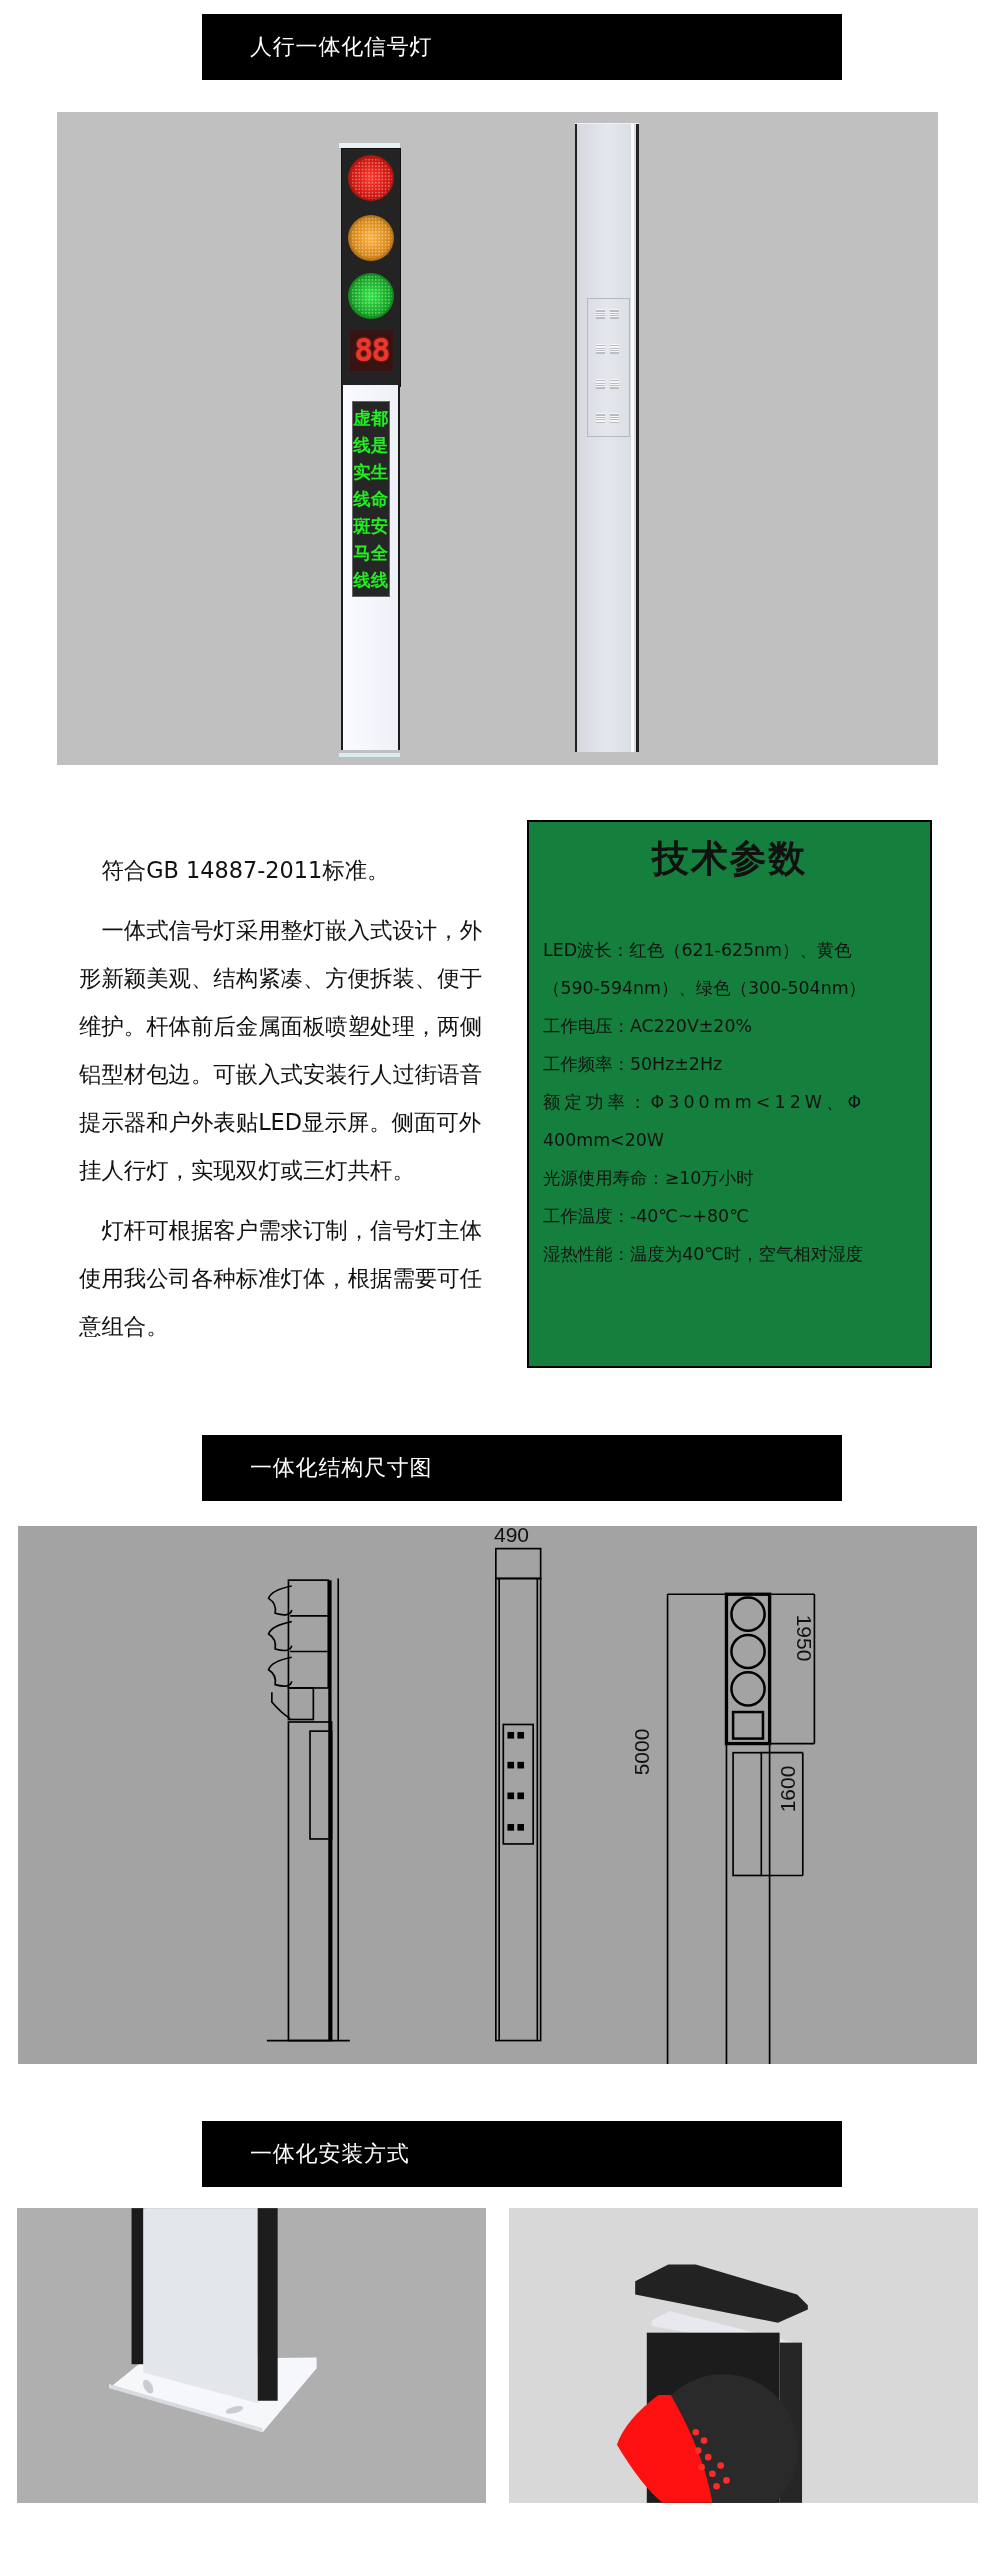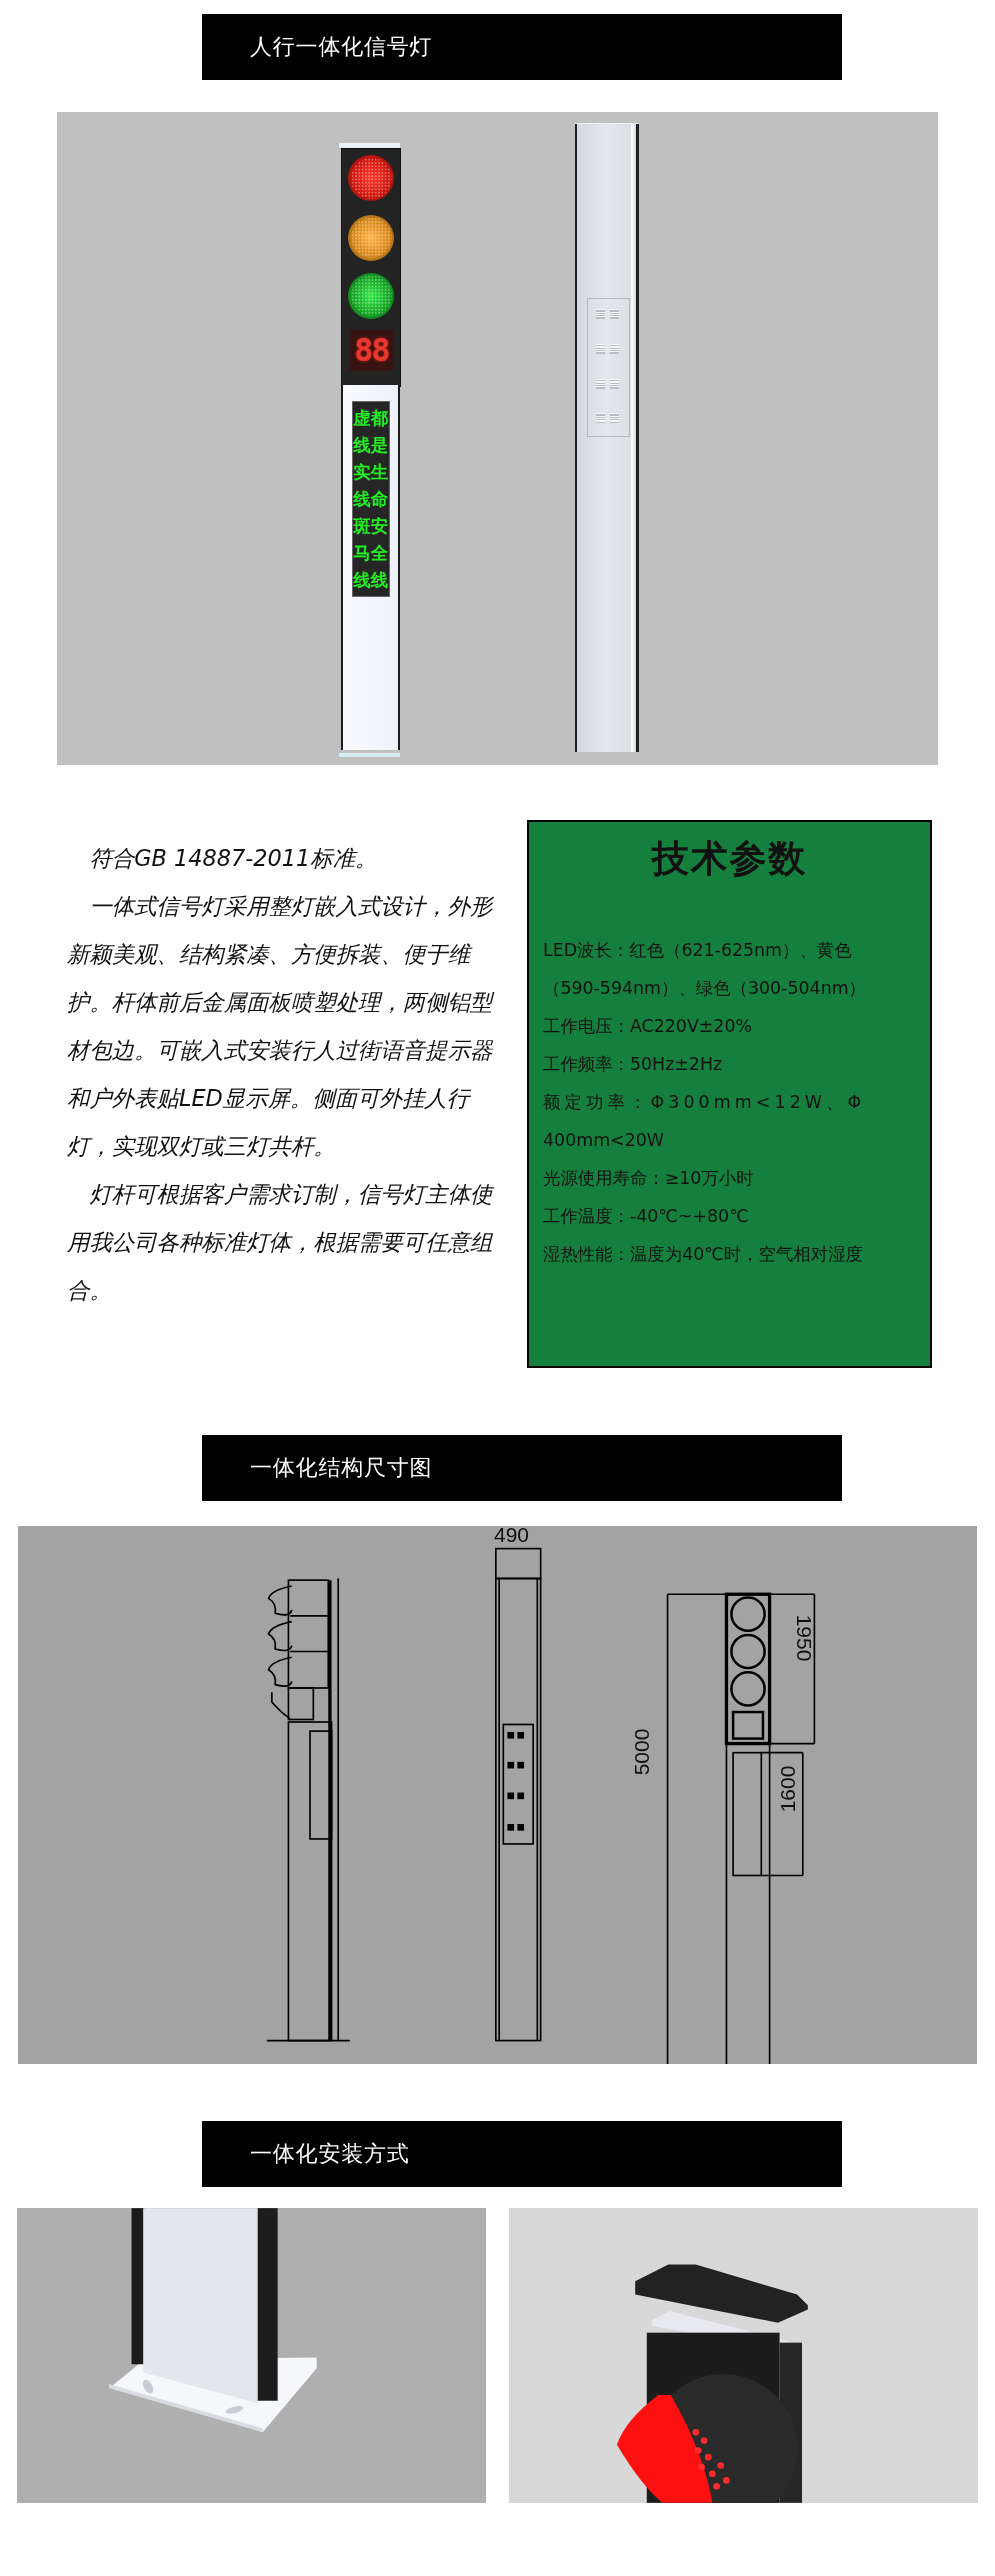--- a/index.html
+++ b/index.html
@@ -34,21 +34,21 @@
   .pole-back { position:absolute; left:575px; top:124px; width:64px; height:639px; }
   .pb-body { position:absolute; left:0; top:0; width:64px; height:628px; background:linear-gradient(90deg,#d5d9df,#e4e7ec 50%,#d9dde3);
      border-left:2.5px solid #222; border-right:3.3px solid #222; box-sizing:border-box; }
   .pb-body::after{ content:""; position:absolute; right:1.7px; top:0; bottom:0; width:3.3px; background:#fafafa; }
   .pb-cap { position:absolute; left:0; top:-1.7px; width:64px; height:3.3px; background:#eef2f4; }
   .pb-door { position:absolute; left:10px; top:174px; width:41px; height:137px; border:0.8px solid #b5b8bd; }
   .vent { position:absolute; width:9px; height:10px; background:repeating-linear-gradient(180deg,#f6f6f6 0 0.8px,#b9bcc1 0.8px 1.7px); }
 
   
   #intro { position:absolute; left:67px; top:834px; width:431px; font-size:22.4px; line-height:48px; }
-  #intro p { margin:0;font-style:italic; }
+  #intro p { margin:12px; }
   #intro .indent { text-indent:22.4px; }
 
   
   #specs { position:absolute; left:527px; top:820px; width:405px; height:548px; background:#15803d; border:2.5px solid #000; box-sizing:border-box; }
   #specs .title { position:absolute; left:0; right:0; top:11.6px; text-align:center; font-size:37px; font-weight:bold; letter-spacing:1.7px; }
   #specs .rows { position:absolute; left:14px; right:8.3px; top:109px; font-size:17.4px; line-height:38px; }
   #specs .row { white-space:nowrap; }
   .spread { letter-spacing:4.1px; }
 
   

